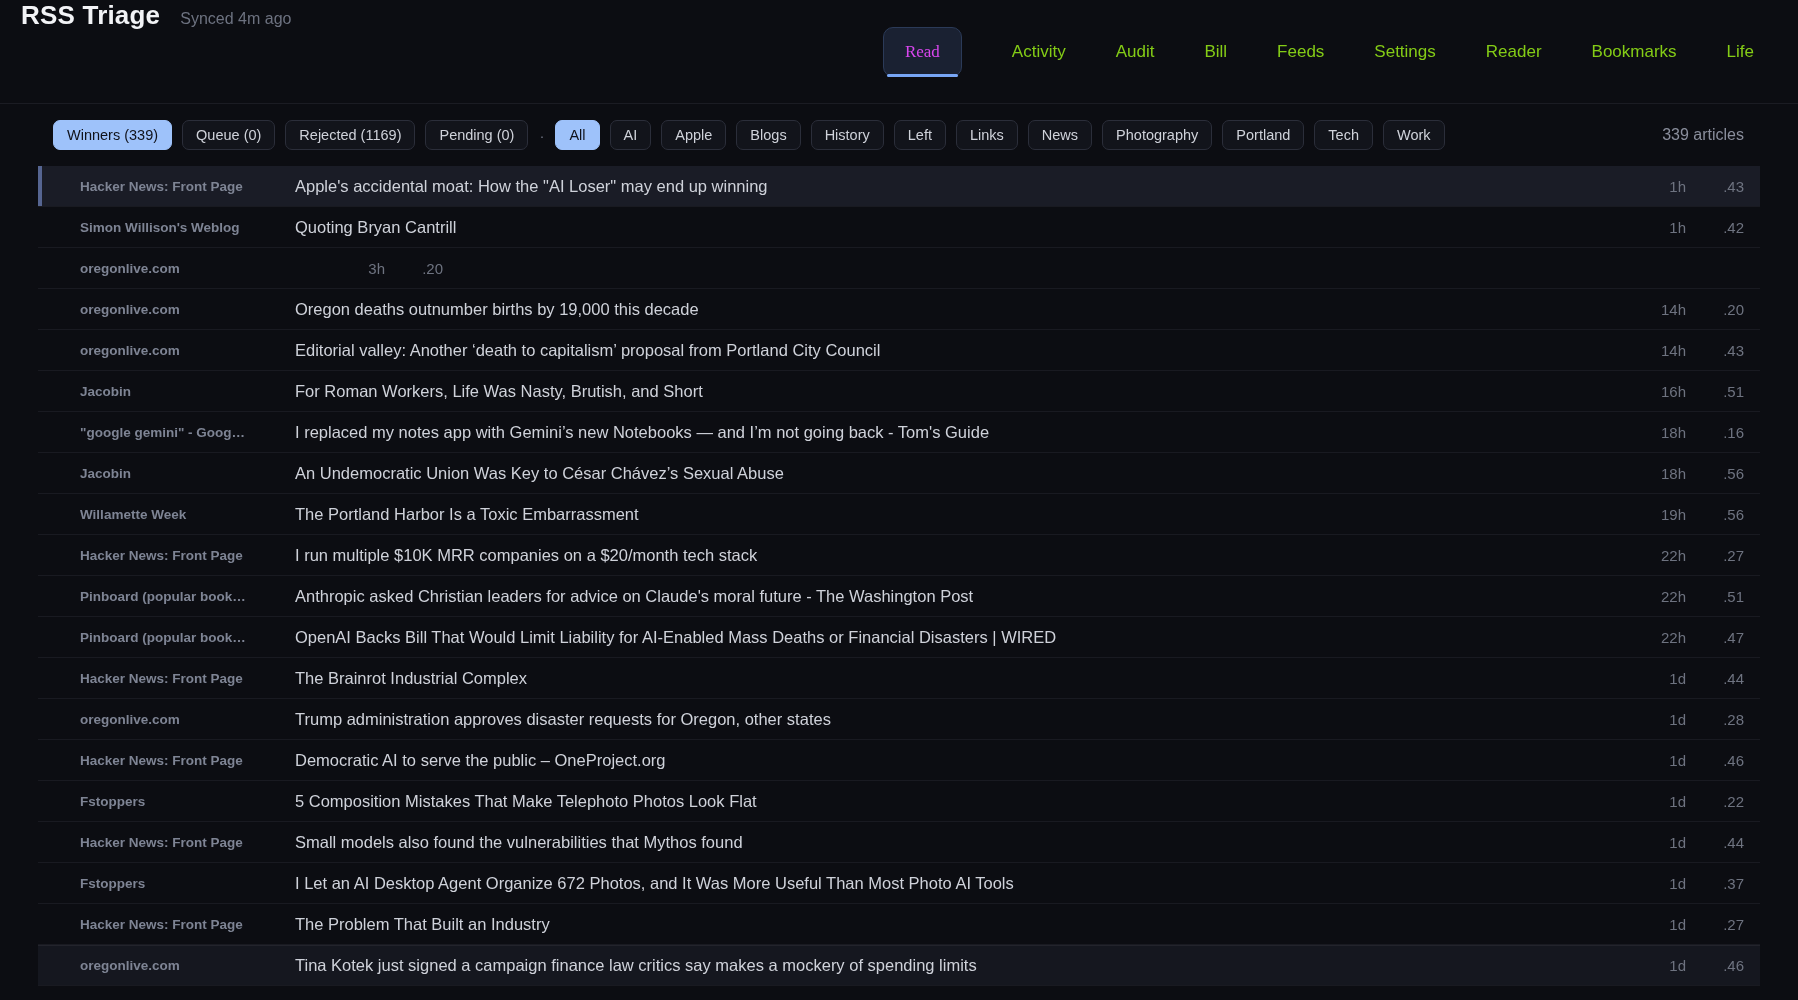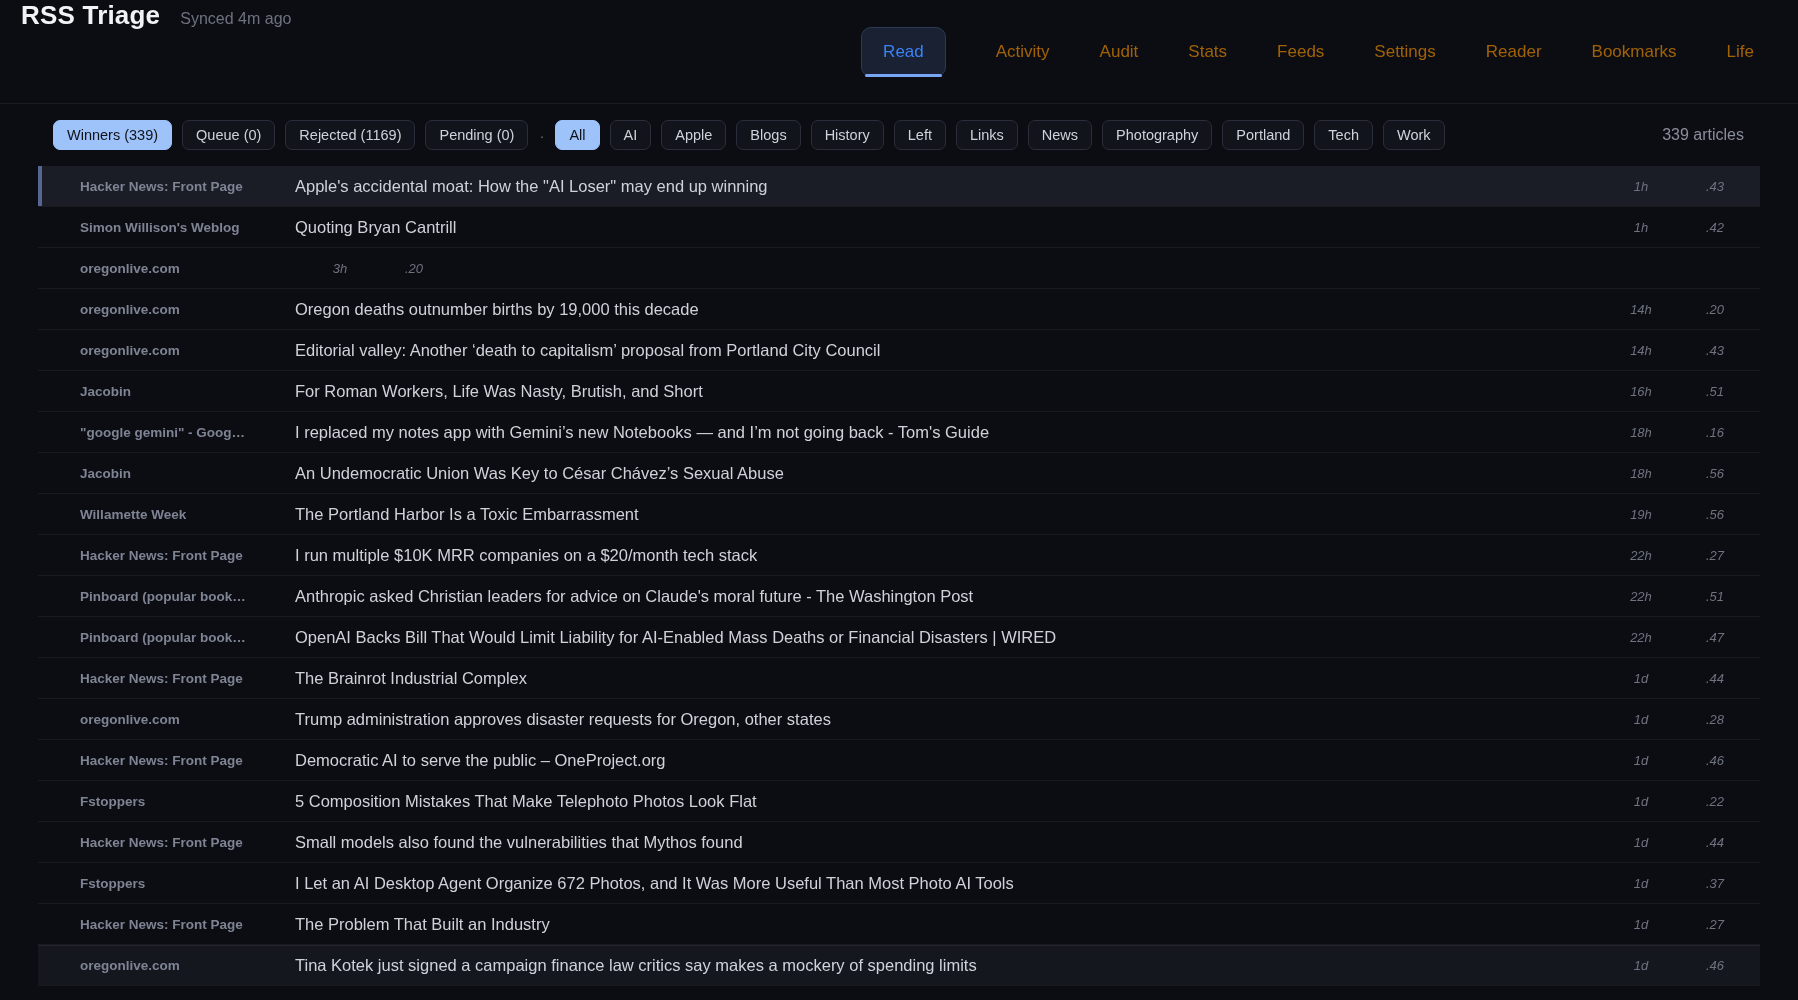--- a/index.html
+++ b/index.html
@@ -24,29 +24,30 @@
   .synced { font-size:16px; color:#6d7280; }
   nav.tabs {
     margin-left:auto;
     display:flex;
     align-items:center;
     gap:50px;
     height:100%;
   }
   .tab {
     background:none; border:none; cursor:pointer;
-    font-family:inherit; font-size:17px; color:#a16207;
+    font-family:inherit; font-size:17px; color:#84cc16;
     padding:0; position:relative;
   }
   .tab.active {
-    color:#3b82f6;
+    color:#d946ef;
     background:#1a2132;
     border:1px solid #2b3a58;
     border-radius:10px;
     padding:14px 21px;
+    font-family:Liberation Serif, serif;
   }
   .tab.active::after {
     content:""; position:absolute; left:3px; right:3px; bottom:-1px;
     height:3px; border-radius:3px; background:#78a6f6;
   }
 
   
   .toolbar {
     display:flex; align-items:center;
     padding:16px 54px 16px 53px;
@@ -88,39 +89,39 @@
     flex:none; width:215px;
     font-size:13.5px; font-weight:600; color:#7e8494;
     white-space:nowrap; overflow:hidden; text-overflow:ellipsis;
   }
   .title {
     flex:1;
     font-size:16.5px; color:#cfd2da;
     white-space:nowrap; overflow:hidden; text-overflow:ellipsis;
   }
   .time, .score {
-    flex:none; text-align:center;
-    font-size:13px; color:#6e7380;font-style:italic;
+    flex:none; text-align:right;
+    font-size:15px; color:#6e7380;
   }
   .time { width:90px; }
   .score { width:58px; }
 </style>
 </head>
 <body>
 
 <header>
   <div class="brand">
     <div class="app-title">RSS Triage</div>
     <div class="synced">Synced 4m ago</div>
   </div>
   <nav class="tabs" id="nav">
       <button class="tab active">Read</button>
       <button class="tab">Activity</button>
       <button class="tab">Audit</button>
-      <button class="tab">Stats</button>
+      <button class="tab">Bill</button>
       <button class="tab">Feeds</button>
       <button class="tab">Settings</button>
       <button class="tab">Reader</button>
       <button class="tab">Bookmarks</button>
       <button class="tab">Life</button>
     </nav>
 </header>
 
 <div class="toolbar">
   <div class="chips" id="triage-chips">

